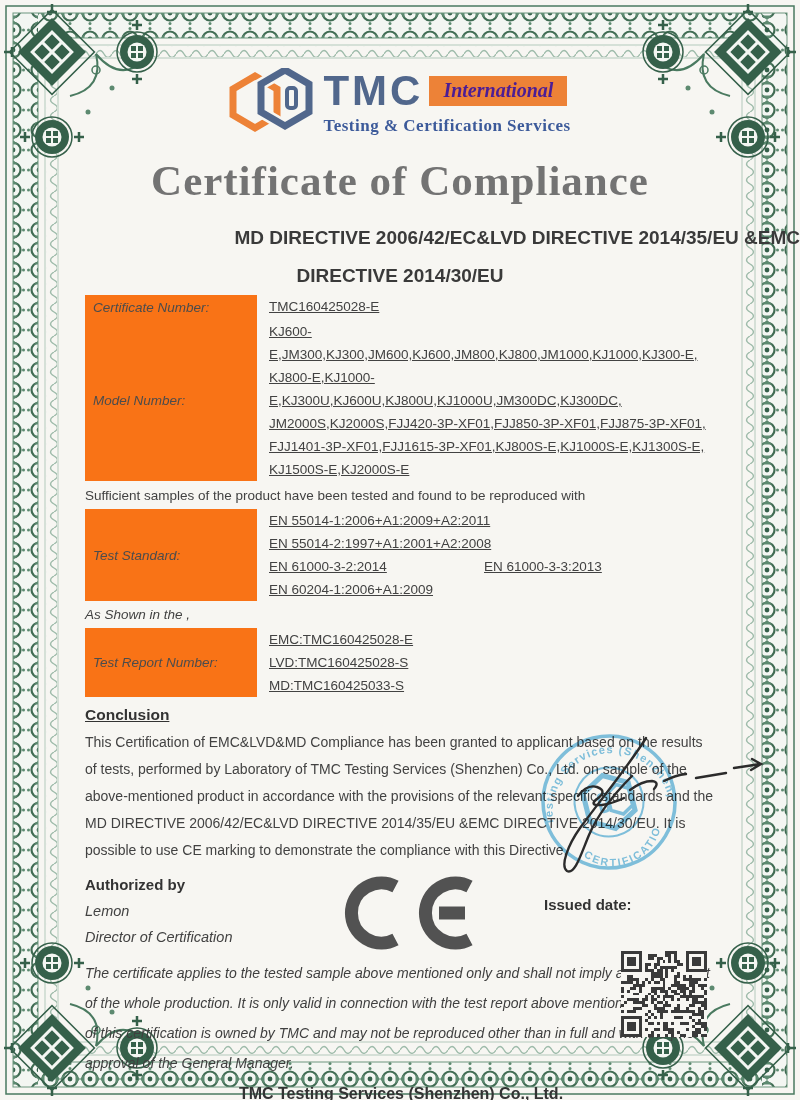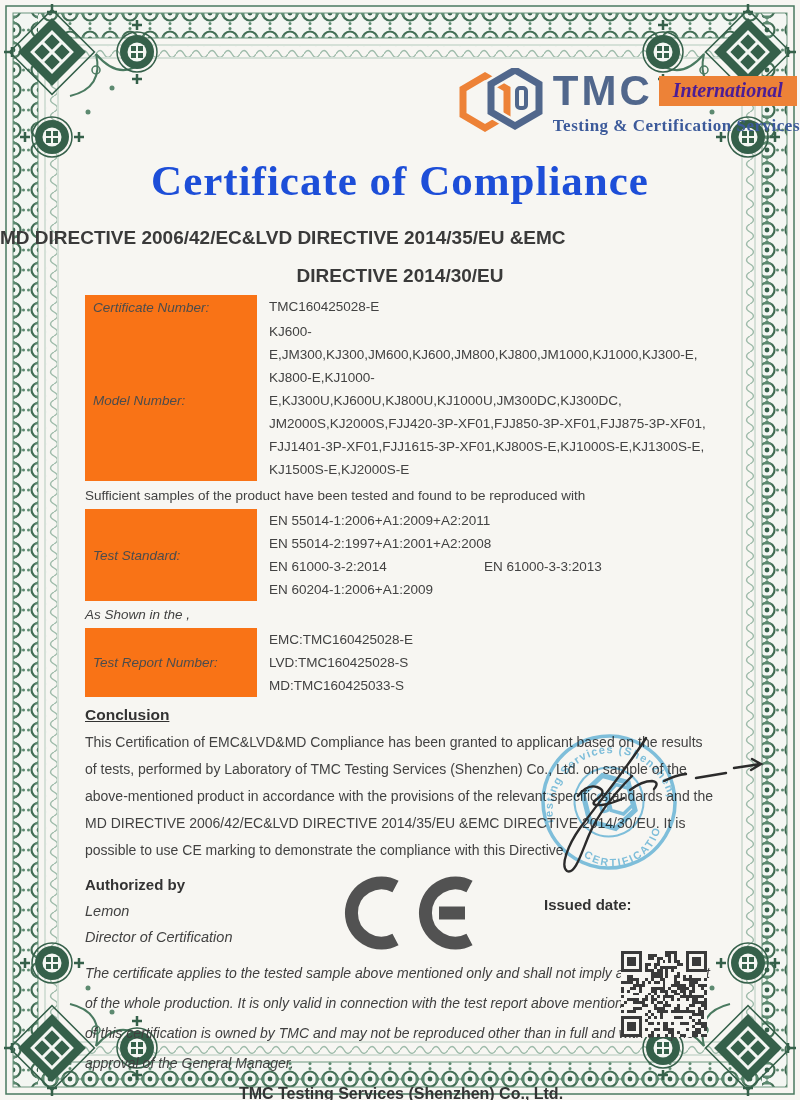--- a/index.html
+++ b/index.html
@@ -2,40 +2,40 @@
 <html><head>
 <meta charset="utf-8">
 <style>
   html,body{margin:0;padding:0;background:#e9e9e6;}
   .page{position:relative;width:800px;height:1100px;margin:0 auto;background:#f7f6f2;
         font-family:"Liberation Sans",sans-serif;color:#3e3e3e;overflow:hidden;}
   .border-svg{position:absolute;inset:0;z-index:1;pointer-events:none;}
   .content{position:absolute;inset:0;z-index:2;}
 
   
-  .logo{position:absolute;top:68px;left:0;right:0;display:flex;justify-content:flex-end;align-items:center;gap:10px;}
+  .logo{position:absolute;top:68px;left:0;right:0;display:flex;justify-content:center;align-items:center;gap:10px;}
   .logo-col{display:flex;flex-direction:column;}
   .logo-row1{display:flex;align-items:center;gap:6px;}
   .logo-tmc{font-size:42px;font-weight:bold;color:#51678c;letter-spacing:3px;line-height:1;}
   .intl-box{background:#ed8237;color:#4c1d95;font-family:"Liberation Serif",serif;
             font-style:italic;font-weight:bold;font-size:20px;padding:2px 14px 4px 14px;line-height:1.2;}
   .logo-tagline{font-family:"Liberation Serif",serif;font-weight:bold;color:#3c5a9a;
                 font-size:17px;margin-top:4px;letter-spacing:.5px;}
 
   .title{position:absolute;top:156px;left:0;right:0;text-align:center;
-         font-family:"Liberation Serif",serif;font-weight:bold;font-size:43px;color:#1d4ed8;letter-spacing:1px;}
-  .subtitle1{position:absolute;top:227px;left:0;right:0;text-align:left;font-weight:bold;font-size:19px;color:#3a3a3a;}
+         font-family:"Liberation Serif",serif;font-weight:bold;font-size:43px;color:#737373;letter-spacing:1px;}
+  .subtitle1{position:absolute;top:227px;left:0;right:0;text-align:right;font-weight:bold;font-size:19px;color:#3a3a3a;}
   .subtitle2{position:absolute;top:265px;left:0;right:0;text-align:center;font-weight:bold;font-size:19px;color:#3a3a3a;}
 
   
   .main{position:absolute;top:295px;left:85px;width:632px;font-size:13.5px;line-height:23px;color:#424242;}
   .trow{display:flex;}
   .tlabel{flex:0 0 158px;background:#f97316;font-style:italic;color:#4c4c4c;
           padding:1px 6px 1px 8px;display:flex;align-items:center;font-size:13.5px;}
-  .tval{flex:1;padding-left:12px;}
+  .tval{flex:1;padding-left:12px;text-decoration:underline;}
   .note{padding:3px 0 2px 0;}
   .std-pair{display:flex;}
   .std-left{flex:0 0 215px;}
   .as-shown{font-style:italic;padding:2px 0;}
   .concl-head{font-weight:bold;font-size:15.5px;color:#333;text-decoration:underline;margin-top:6px;}
   .concl-text{margin-top:3px;line-height:27px;font-size:14px;}
 
   .signoff{display:flex;margin-top:8px;height:84px;}
   .auth-col{flex:0 0 258px;}
   .auth-by{font-weight:bold;font-size:15px;color:#333;line-height:26px;}

